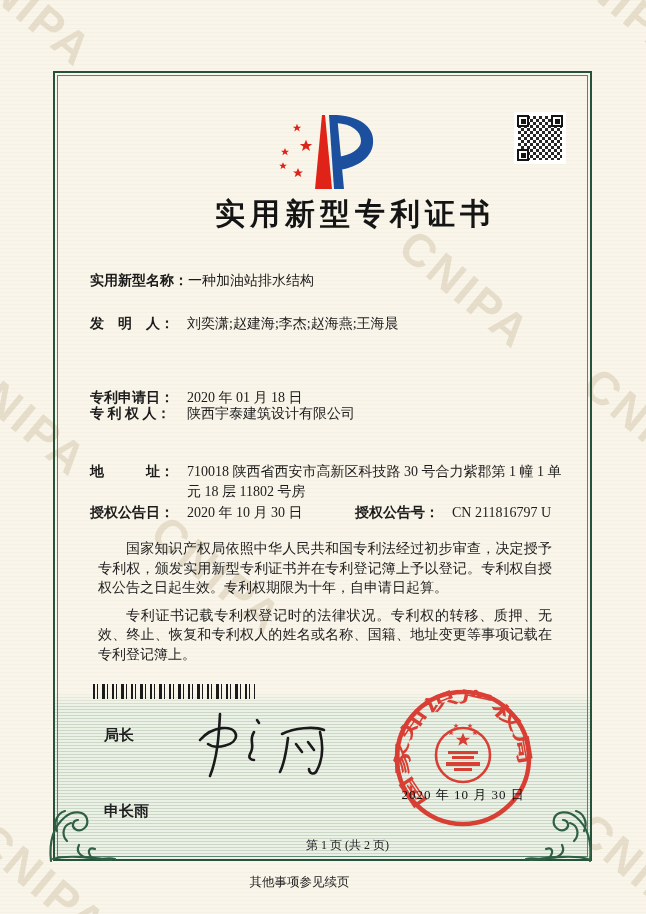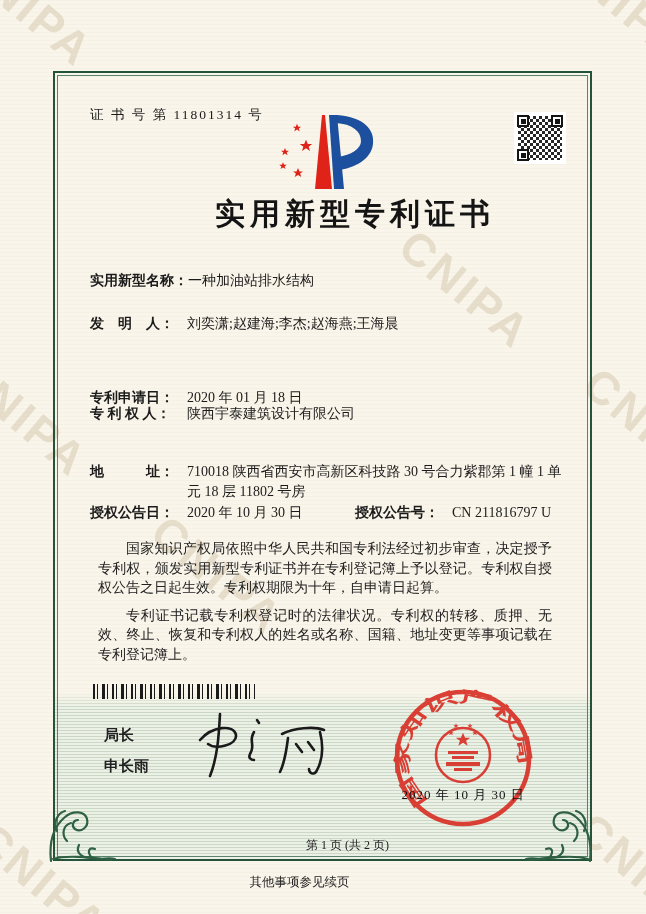--- a/index.html
+++ b/index.html
@@ -63,21 +63,21 @@
 
   .barcode { position:absolute; left:93px; top:684px; width:162px; height:15px;
     background: repeating-linear-gradient(90deg,
       #1a1a1a 0 2px, rgba(0,0,0,0) 2px 4px,
       #1a1a1a 4px 5px, rgba(0,0,0,0) 5px 9px,
       #1a1a1a 9px 12px, rgba(0,0,0,0) 12px 14px,
       #1a1a1a 14px 15px, rgba(0,0,0,0) 15px 19px); }
 
   .sig-title { position:absolute; left:104px; top:726px; font-size:15px; font-weight:bold; color:#222;
                font-family:"Liberation Sans","DejaVu Sans",sans-serif; }
-  .sig-name  { position:absolute; left:104px; top:757px; font-size:15px; font-weight:bold; color:#222;
+  .sig-name  { position:absolute; left:104px; top:802px; font-size:15px; font-weight:bold; color:#222;
                font-family:"Liberation Sans","DejaVu Sans",sans-serif; }
   .sig-script { position:absolute; left:182px; top:702px; width:175px; height:88px; }
 
   .seal { position:absolute; left:388px; top:683px; width:150px; height:150px; }
   .seal-date { position:absolute; left:385px; top:786px; width:156px; text-align:center;
                font-size:13px; color:#111; letter-spacing:1px; }
 
   .page-info { position:absolute; left:53px; top:837px; width:589px; text-align:center; font-size:12px; color:#222; }
   .continuation { position:absolute; left:0; top:874px; width:599px; text-align:center; font-size:12.5px; color:#222; }
 </style>
@@ -123,21 +123,20 @@
       <path d="M8,62 C22,58 40,60 66,63"></path>
       <path d="M22,44 C16,38 18,28 26,26"></path>
       <path d="M34,48 C30,56 38,62 46,60 C42,54 44,50 50,52"></path>
       <path d="M12,34 C8,26 12,16 20,14"></path>
       <path d="M46,60 C56,64 62,60 70,62"></path>
     </g>
   </svg>
 
   <div class="content">
 
-    <div class="cert-number">证 书 号 第 11801314 号</div>
 
     <svg class="logo" viewBox="0 0 115 92">
       <g fill="#df2318">
         <use href="#st" transform="translate(29,25) scale(0.42)"></use>
         <use href="#st" transform="translate(38,43) scale(0.62)"></use>
         <use href="#st" transform="translate(17,49) scale(0.40)"></use>
         <use href="#st" transform="translate(15,63) scale(0.38)"></use>
         <use href="#st" transform="translate(30,70) scale(0.50)"></use>
         <path d="M54,12 L57,12 L64,86 L47,86 Z"></path>
       </g>

